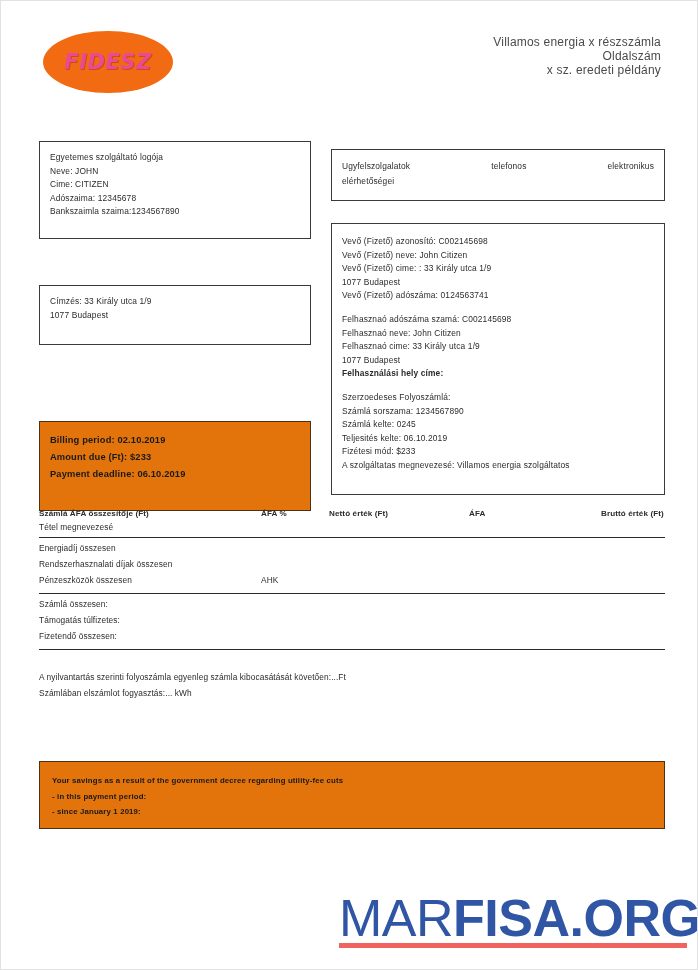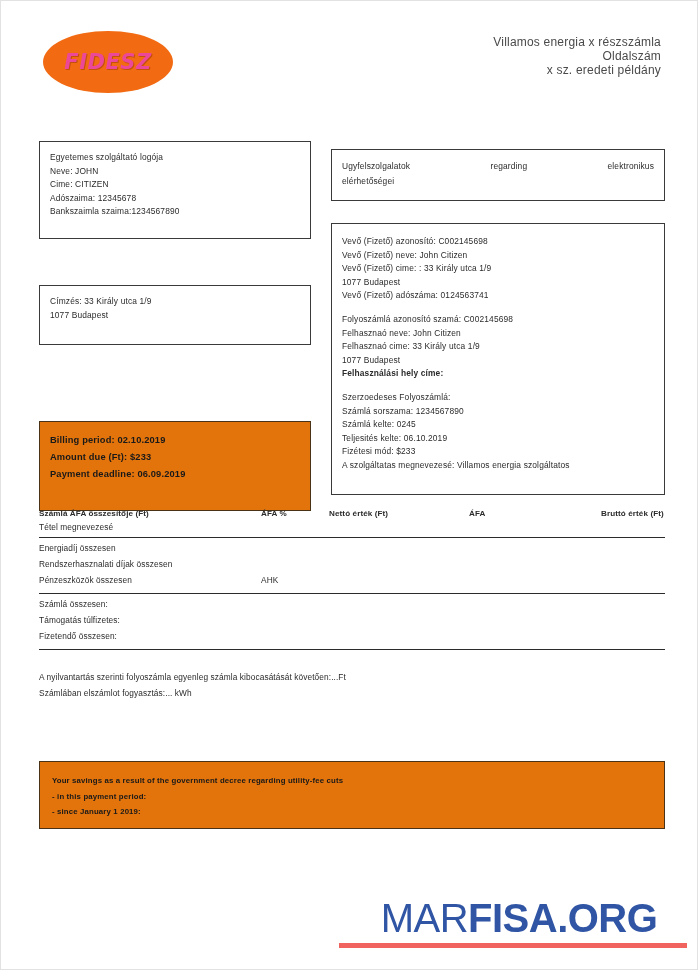--- a/index.html
+++ b/index.html
@@ -175,21 +175,21 @@
   }
 
   
   .watermark {
     position: absolute;
     left: 338px; top: 895px;
     width: 360px;
   }
   .watermark .wm-text {
     font-family: "Liberation Sans", sans-serif;
-    font-size: 40px;
+    font-size: 52px;
     letter-spacing: -0.5px;
     color: #2F55A4;
     line-height: 44px;
     white-space: nowrap;
     text-align: center;
   }
   .watermark .wm-light { font-weight: normal; }
   .watermark .wm-bold  { font-weight: bold; }
   .watermark .wm-underline {
     margin-top: 3px;
@@ -228,42 +228,42 @@
     <div class="box-inner">
       <div class="row">Címzés:  33 Király utca 1/9</div>
       <div class="row">1077 Budapest</div>
     </div>
   </div>
 
   <div class="box" id="billing-box">
     <div class="box-inner">
       <div class="row">Billing period: 02.10.2019</div>
       <div class="row">Amount due (Ft): $233</div>
-      <div class="row">Payment deadline: 06.09.2019</div>
+      <div class="row">Payment deadline: 06.10.2019</div>
     </div>
   </div>
 
   <div class="box" id="contact-box">
     <div class="box-inner">
-      <div>Ugyfelszolgalatok regarding elektronikus</div>
+      <div>Ugyfelszolgalatok telefonos elektronikus</div>
       <div class="last">elérhetőségei</div>
     </div>
   </div>
 
   <div class="box" id="customer-box">
     <div class="box-inner">
       <div class="row">Vevő (Fizető) azonosító: C002145698</div>
       <div class="row">Vevő (Fizető) neve: John Citizen</div>
       <div class="row">Vevő (Fizető) cime: : 33 Király utca 1/9</div>
       <div class="row">1077 Budapest</div>
       <div class="row">Vevő (Fizető) adószáma: 0124563741</div>
 
       <div class="gap"></div>
 
-      <div class="row">Folyoszámlá azonosító szamá: C002145698</div>
+      <div class="row">Felhasznaó adószáma szamá: C002145698</div>
       <div class="row">Felhasznaó neve: John Citizen</div>
       <div class="row">Felhasznaó cime: 33 Király utca 1/9</div>
       <div class="row">1077 Budapest</div>
       <div class="row bold">Felhasználási hely címe:</div>
 
       <div class="gap"></div>
 
       <div class="row">Szerzoedeses Folyoszámlá:</div>
       <div class="row">Számlá sorszama: 1234567890</div>
       <div class="row">Számlá kelte: 0245</div>

